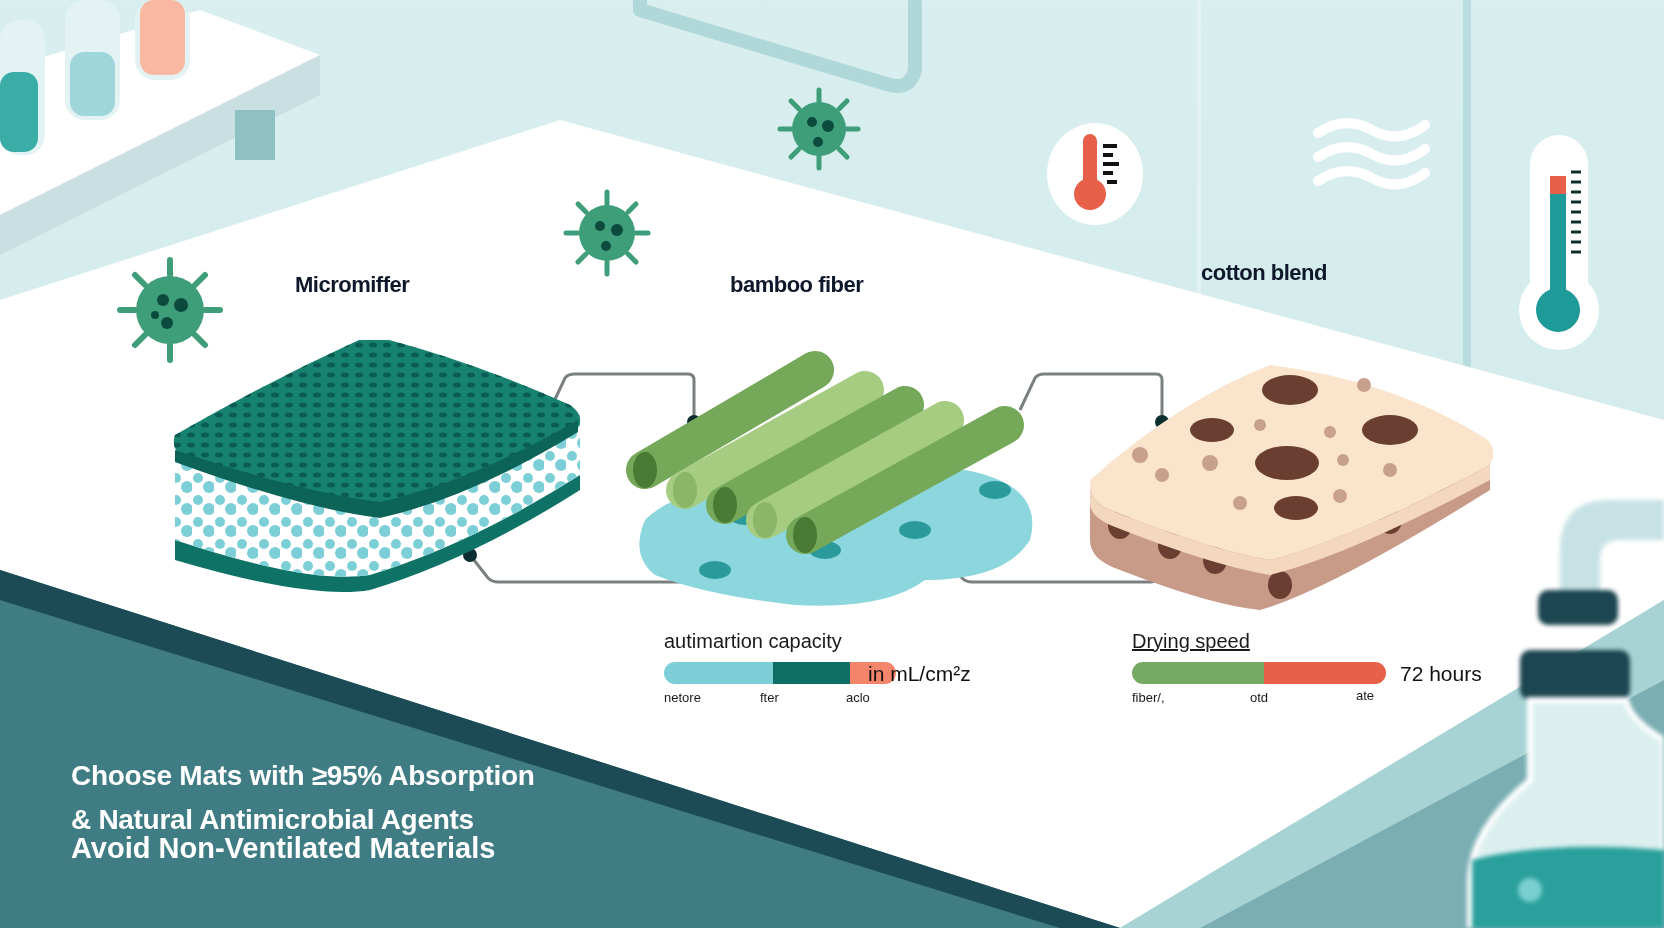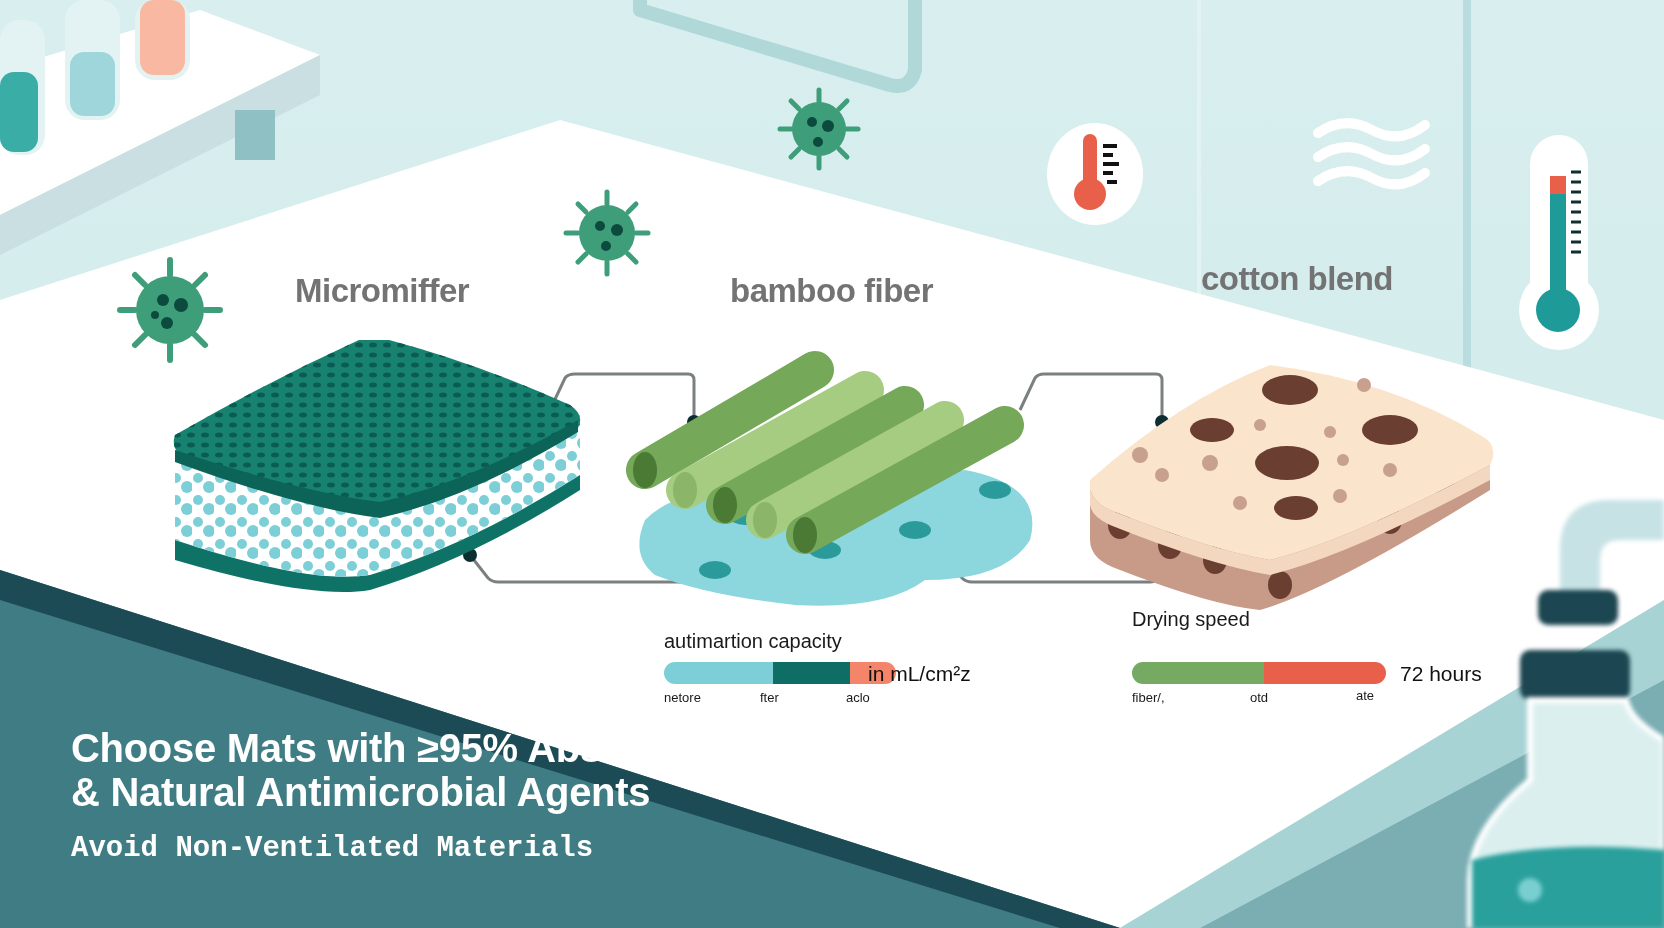--- a/index.html
+++ b/index.html
@@ -1,27 +1,27 @@
 <!DOCTYPE html>
 <html><head>
 <meta charset="utf-8">
 <style>
   html,body{margin:0;padding:0;}
   body{width:1664px;height:928px;overflow:hidden;position:relative;font-family:"Liberation Sans","DejaVu Sans",sans-serif;background:#d4ecec;}
   .abs{position:absolute;}
   .wall{left:0;top:0;width:1664px;height:928px;background:linear-gradient(180deg,#d9efef 0%,#cfe8e8 100%);}
   .panel-line{position:absolute;top:0;height:400px;width:8px;background:#b8dcdf;}
   .counter-top{position:absolute;left:0;top:0;width:1664px;height:928px;}
-  .label-title{font-weight:700;color:#737373;font-size:33px;letter-spacing:-0.5px;}
+  .label-title{font-weight:700;color:#0f172a;font-size:22px;letter-spacing:-0.5px;}
   .meter-title{font-size:20px;color:#1a1a1a;}
   .meter{height:22px;border-radius:11px;overflow:hidden;display:flex;}
   .meter span{display:block;height:100%;}
   .tick-label{font-size:13px;color:#1a1a1a;position:absolute;}
   .unit{font-size:21px;color:#111;}
-  .headline{color:#ffffff;font-weight:700;font-size:40px;line-height:44px;letter-spacing:-0.3px;}
+  .headline{color:#ffffff;font-weight:700;font-size:28px;line-height:44px;letter-spacing:-0.3px;margin-top:28px;}
   .sub{color:#ffffff;font-weight:700;font-size:29px;}
 </style>
 </head>
 <body>
 
 <div class="abs wall">
   <div class="panel-line" style="left:1197px;background:#e3f3f3;width:4px;"></div>
   <div class="panel-line" style="left:1463px;"></div>
 </div>
 
@@ -264,25 +264,25 @@
 <div class="abs meter" style="left:664px;top:662px;width:232px;">
   <span style="width:47%;background:#7ccfd6;"></span>
   <span style="width:33%;background:#0e6e66;"></span>
   <span style="width:20%;background:#f4846a;"></span>
 </div>
 <div class="abs unit" style="left:868px;top:662px;">in mL/cm²z</div>
 <div class="tick-label" style="left:664px;top:690px;">netore</div>
 <div class="tick-label" style="left:760px;top:690px;">fter</div>
 <div class="tick-label" style="left:846px;top:690px;">aclo</div>
 
-<div class="abs meter-title" style="left:1132px;top:608px;">Drying speed</div>
+<div class="abs meter-title" style="left:1132px;top:630px;text-decoration:underline;">Drying speed</div>
 <div class="abs meter" style="left:1132px;top:662px;width:254px;">
   <span style="width:52%;background:#76aa62;"></span>
   <span style="width:48%;background:#e8604a;"></span>
 </div>
 <div class="abs unit" style="left:1400px;top:662px;">72 hours</div>
 <div class="tick-label" style="left:1132px;top:690px;">fiber/,</div>
 <div class="tick-label" style="left:1250px;top:690px;">otd</div>
 <div class="tick-label" style="left:1356px;top:688px;">ate</div>
 
 <div class="abs headline" style="left:71px;top:726px;">Choose Mats with ≥95% Absorption</div>
 <div class="abs headline" style="left:71px;top:770px;">&amp; Natural Antimicrobial Agents</div>
-<div class="abs sub" style="left:71px;top:832px;font-family:Liberation Mono, monospace;">Avoid Non-Ventilated Materials</div>
+<div class="abs sub" style="left:71px;top:832px;">Avoid Non-Ventilated Materials</div>
 
 </body></html>

